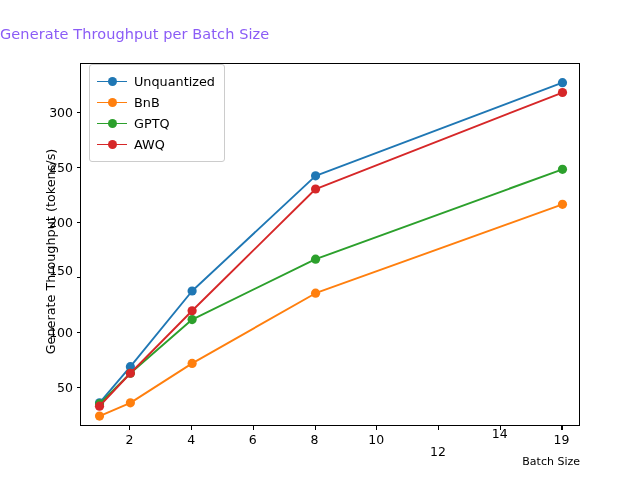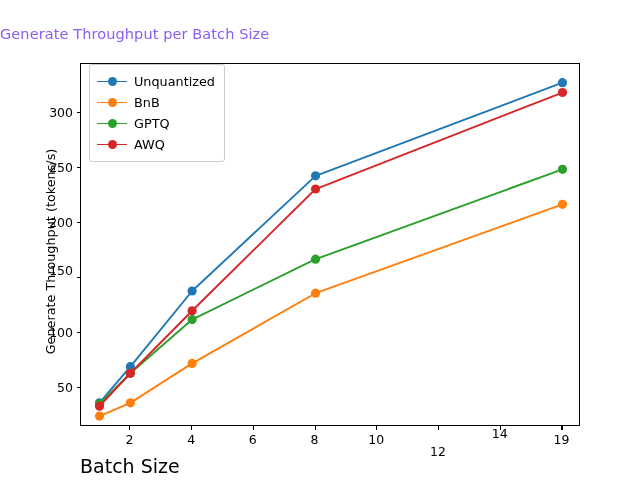--- a/index.html
+++ b/index.html
@@ -63,22 +63,22 @@
   }
   .tick-mark {
     position: absolute;
     background: #000000;
   }
   #xlabel {
     position: absolute;
     left: 80px;
     top: 455px;
     width: 500px;
-    text-align: left;
-    font-size: 19px;
+    text-align: right;
+    font-size: 11px;
     color: #000000;
   }
   #ylabel {
     position: absolute;
     left: -90px;
     top: 244px;
     width: 280px;
     text-align: center;
     font-size: 12.8px;
     color: #000000;

